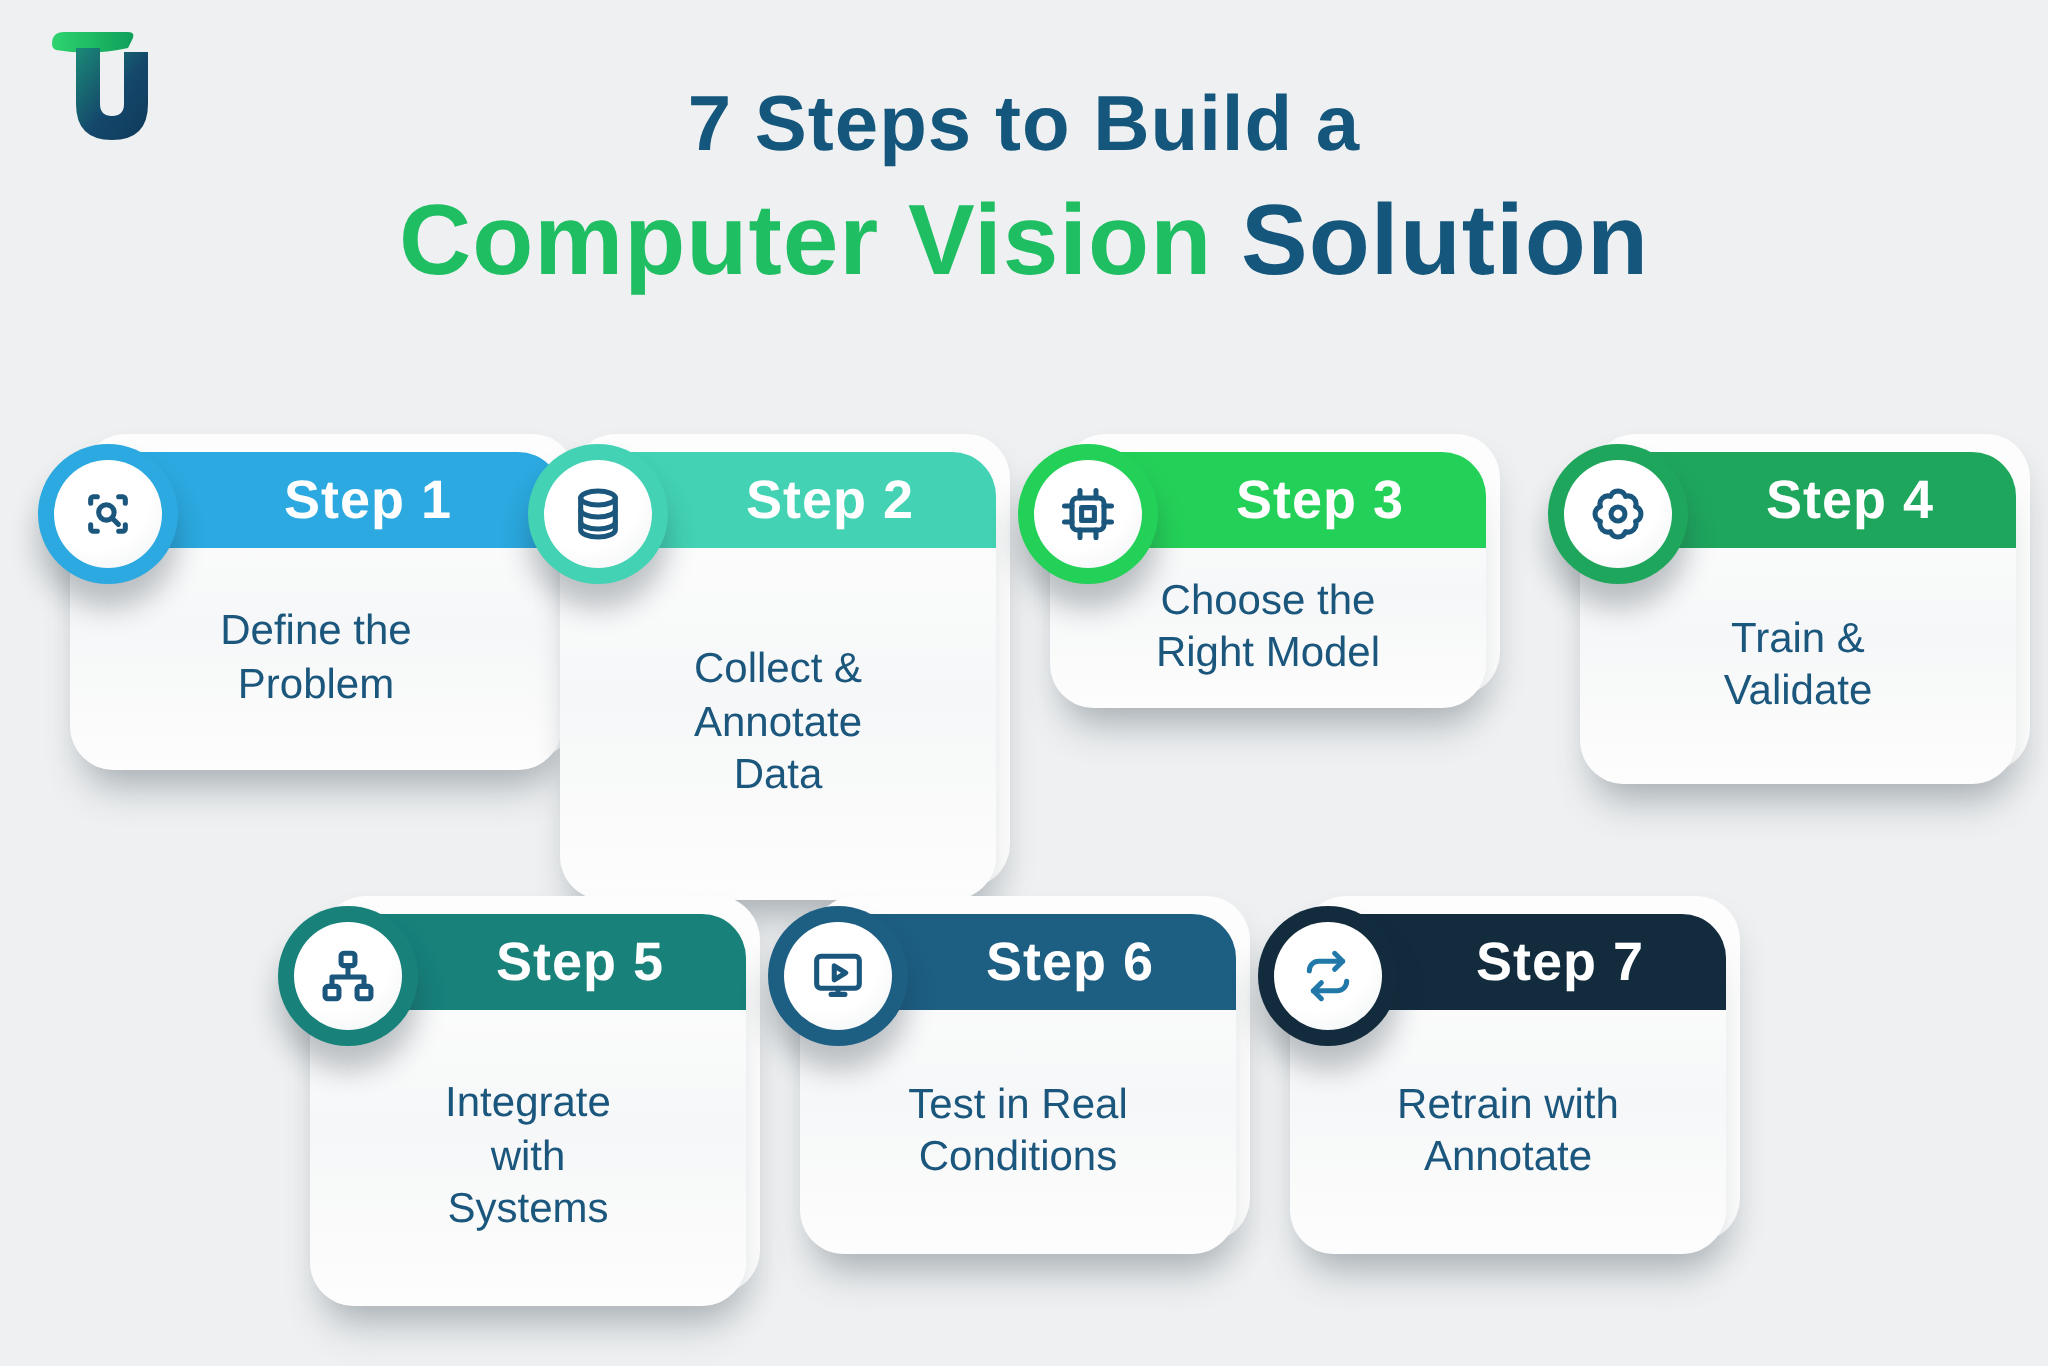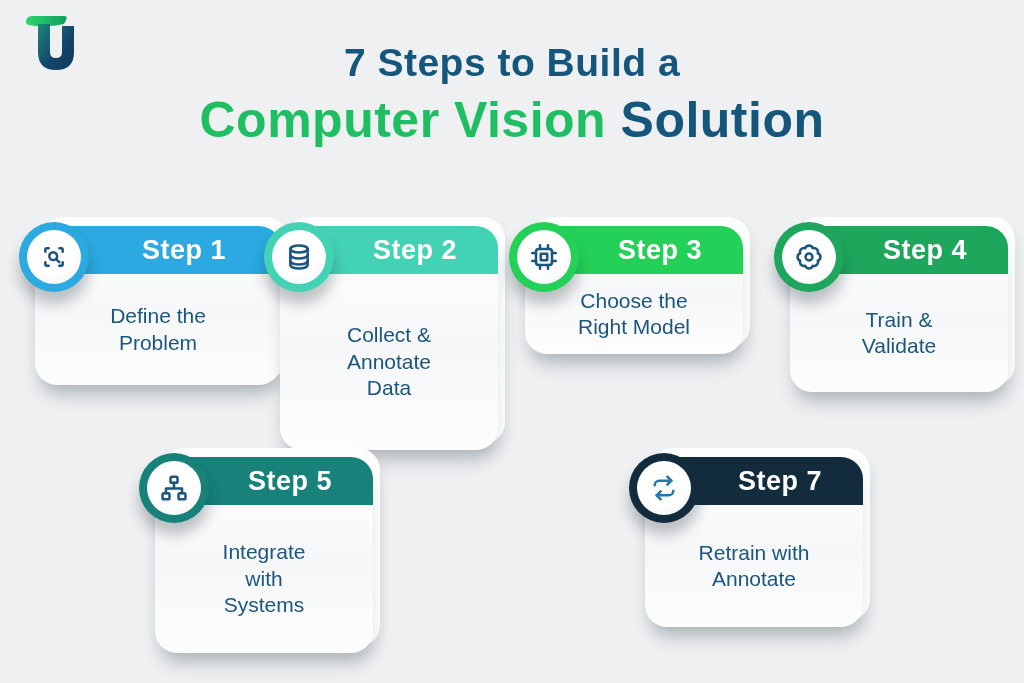--- a/index.html
+++ b/index.html
@@ -206,20 +206,39 @@
         <svg width="32" height="32" viewBox="0 0 24 24" fill="none" stroke="currentColor" stroke-width="1.9" stroke-linecap="round" stroke-linejoin="round">
           <rect x="9.4" y="3.5" width="5.2" height="4.6" rx="1"></rect>
           <rect x="3.4" y="15.9" width="5.2" height="4.6" rx="1"></rect>
           <rect x="15.4" y="15.9" width="5.2" height="4.6" rx="1"></rect>
           <path d="M12 8.1v4.3 M6 15.9v-3.5h12v3.5"></path>
         </svg>
       </div>
     </div>
   </div>
 
+  <div class="step-card" style="left: 400px; top: 457px; height: 170px; --band: #1D5E83; --icon-color: #1B567D;">
+    <div class="card-back"></div>
+    <div class="card-main">
+      <div class="band">
+        <span class="step-label">Step 6</span>
+      </div>
+      <div class="card-body">Test in Real
+Conditions</div>
+    </div>
+    <div class="icon-circle">
+      <div class="icon-inner">
+        <svg width="32" height="32" viewBox="0 0 24 24" fill="none" stroke="currentColor" stroke-width="1.9" stroke-linecap="round" stroke-linejoin="round">
+          <rect x="4" y="4.6" width="16" height="12" rx="1.6"></rect>
+          <path d="M10.6 8.2l4.3 2.6-4.3 2.6z"></path>
+          <path d="M12 16.6v2.3 M9.4 18.9h5.2"></path>
+        </svg>
+      </div>
+    </div>
+  </div>
 
   <div class="step-card" style="left: 645px; top: 457px; height: 170px; --band: #122C3E; --icon-color: #2278A8;">
     <div class="card-back"></div>
     <div class="card-main">
       <div class="band">
         <span class="step-label">Step 7</span>
       </div>
       <div class="card-body">Retrain with
 Annotate</div>
     </div>

